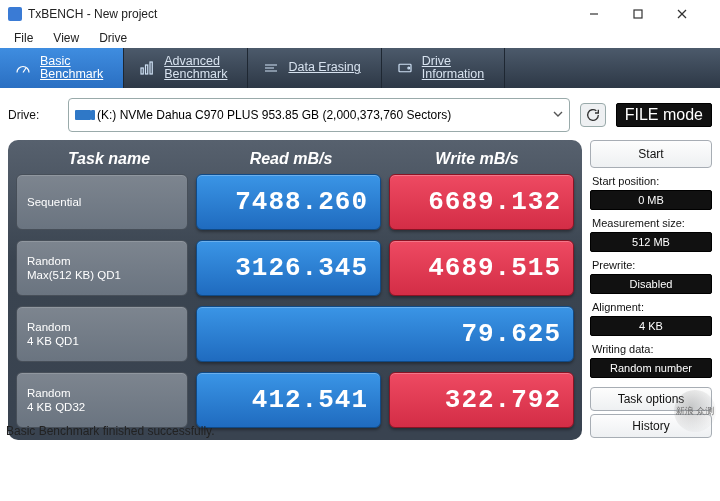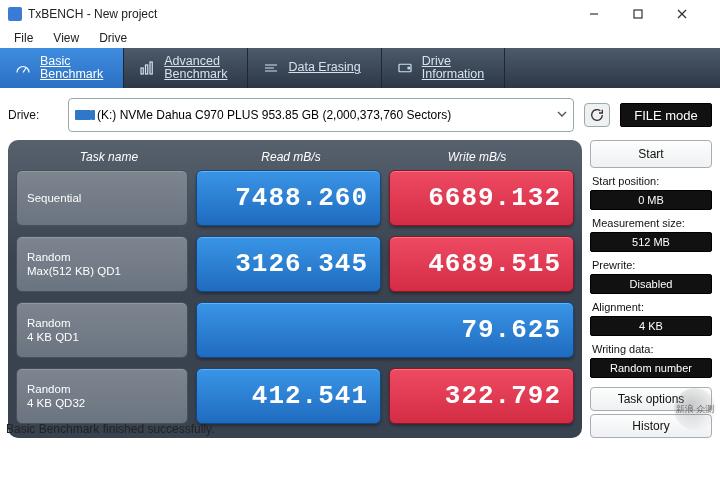--- a/index.html
+++ b/index.html
@@ -28,25 +28,25 @@
 
   
   .content { position:relative; padding:10px 8px 0 8px; }
   .drive-row { display:flex; align-items:center; gap:10px; font-size:12px; margin-bottom:8px; }
   .drive-lbl { width:50px; color:#111; }
   .drive-select { flex:1; display:flex; align-items:center; height:24px; border:1px solid #9aa; border-radius:4px; background:#fff; padding:16px 6px; font-size:12px; gap:6px; position:relative; }
   .drive-select .disk-ico { width:16px; height:10px; background:#2f78c7; position:relative; border-radius:1px; }
   .drive-select .disk-ico::after { content:''; position:absolute; right:-4px; top:0; width:4px; height:10px; background:#2f78c7; border-radius:1px; }
   .drive-select .chev { margin-left:auto; }
   .refresh-btn { width:26px; height:24px; border:1px solid #9aa; border-radius:4px; background:#eef0f2; display:flex; align-items:center; justify-content:center; }
-  .black-btn { height:24px; min-width:92px; background:#111; color:#fff; font-size:13px; border:1px solid #000; border-radius:2px; display:flex; align-items:center; justify-content:center; padding:1px 8px; }
+  .black-btn { height:24px; min-width:92px; background:#111; color:#fff; font-size:16px; border:1px solid #000; border-radius:2px; display:flex; align-items:center; justify-content:center; padding:1px 8px; }
 
   .main-row { display:flex; gap:8px; }
   .panel { flex:1; background:linear-gradient(#57616e,#3a4450 40%,#394350); border-radius:10px; padding:8px 8px 10px 8px; }
-  .hdr { display:flex; color:#fff; font-size:12px; font-style:italic; font-weight:400; padding:2px 4px 6px 4px; }
+  .hdr { display:flex; color:#fff; font-size:16px; font-style:italic; font-weight:700; padding:2px 4px 6px 4px; }
   .hdr .c1 { width:178px; text-align:center; }
   .hdr .c2, .hdr .c3 { flex:1; text-align:center; }
 
   .row { display:flex; align-items:stretch; gap:8px; height:56px; margin-bottom:10px; }
   .task { width:172px; background:linear-gradient(#7d858f,#6a7480); border:1px solid #474f59; border-radius:6px; display:flex; align-items:center; padding:0 10px; color:#fff; font-size:11.5px; line-height:1.25; box-shadow:inset 0 1px 0 rgba(255,255,255,.15); }
   .task .tn { display:flex; flex-direction:column; }
   .cell { flex:1; border-radius:6px; display:flex; align-items:center; justify-content:flex-end; padding:0 12px; font-family:"Courier New",monospace; font-size:26px; font-weight:600; letter-spacing:1px; color:#fff; box-shadow:inset 0 1px 0 rgba(255,255,255,.25), 0 2px 3px rgba(0,0,0,.35); white-space:nowrap; }
   .cell.read  { background:linear-gradient(#3a95e6,#1f6bbf); border:1px solid #104a86; }
   .cell.write { background:linear-gradient(#ee4a62,#d32d46); border:1px solid #8a1324; }
 

